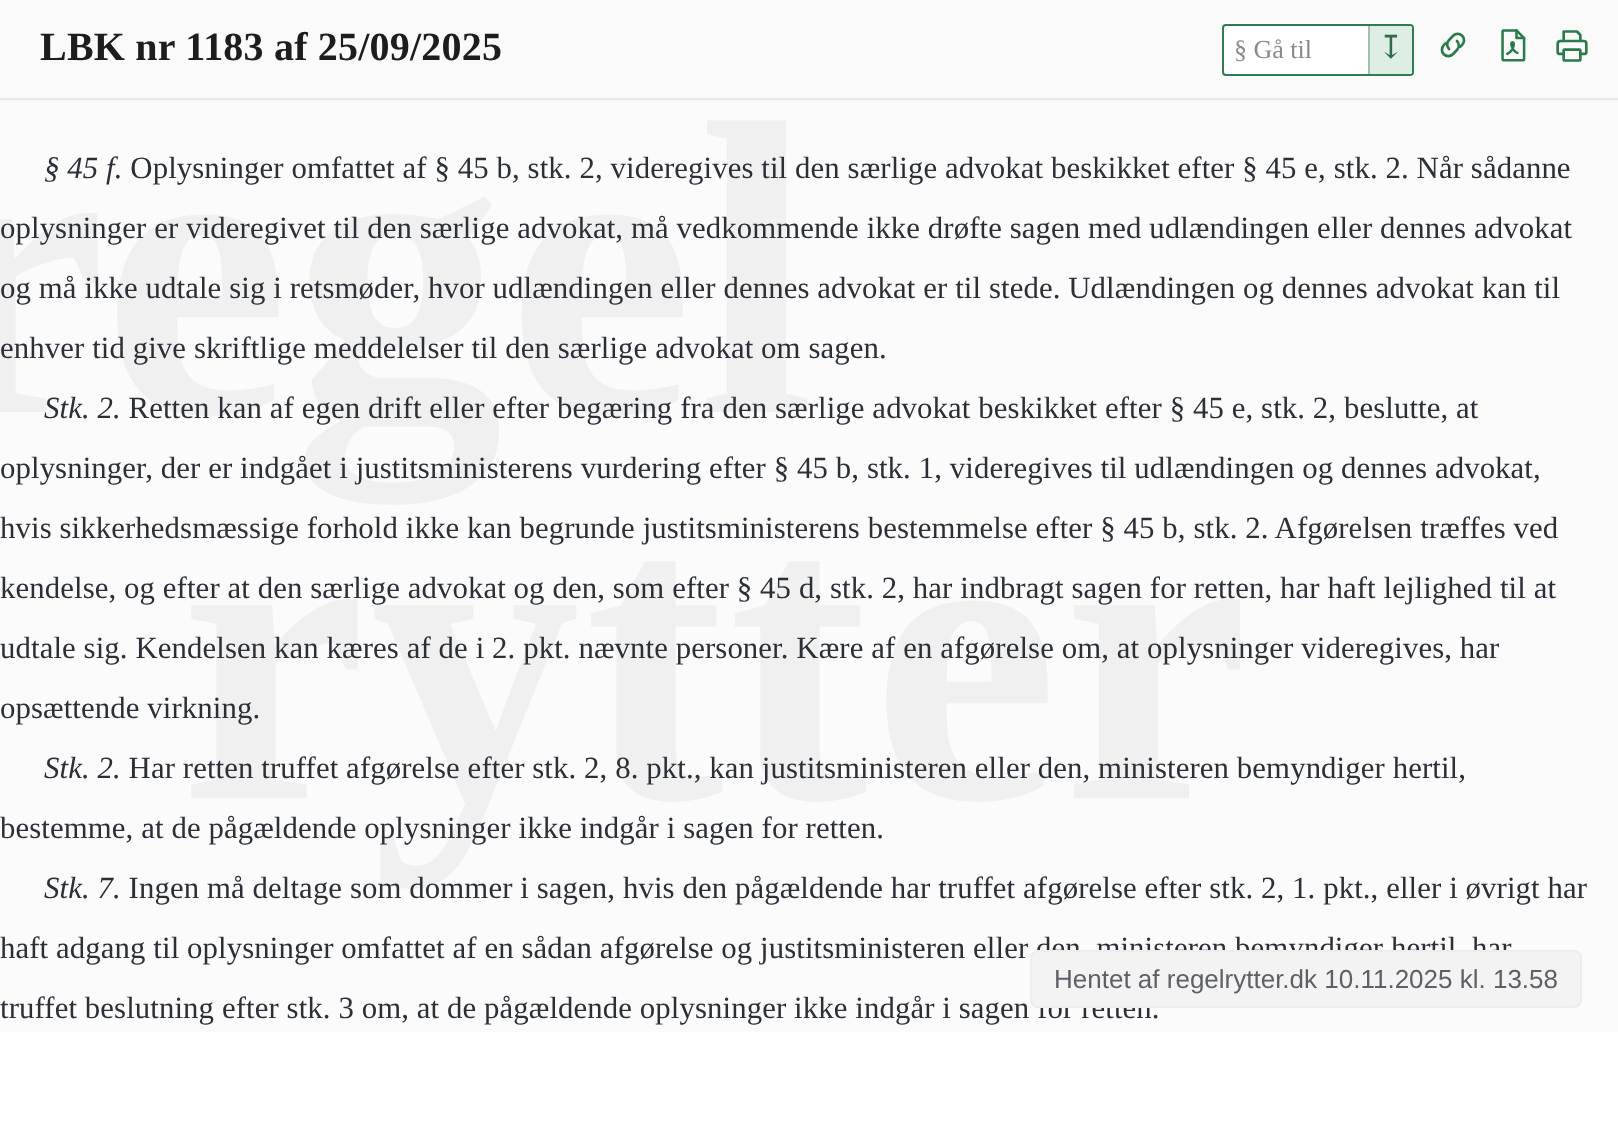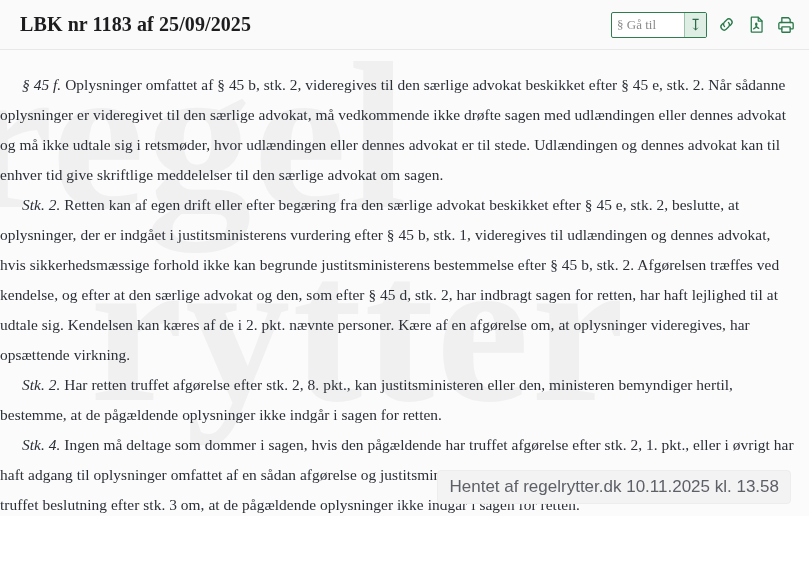--- a/index.html
+++ b/index.html
@@ -62,21 +62,21 @@
     font-size: 20px;
     font-weight: 700;
     color: #1d1d1f;
     padding-left: 20px;
     letter-spacing: 0.1px;
     white-space: nowrap;
   }
   .toolbar {
     margin-left: auto;
     display: flex;
-    align-items: center;
+    align-items: flex-start;
     gap: 8px;
   }
 
   .goto-wrap {
     display: flex;
     align-items: stretch;
     border: 1px solid #2f7d4f;
     border-radius: 2px;
     height: 26px;
     width: 96px;
@@ -152,21 +152,21 @@
   .footer-badge {
     position: absolute;
     right: 18px;
     bottom: 12px;
     z-index: 4;
     background: #f3f3f4;
     border: 1px solid #ededee;
     border-radius: 4px;
     padding: 6px 11px;
     font-family: "Liberation Sans", "DejaVu Sans", sans-serif;
-    font-size: 17px;
+    font-size: 13px;
     color: #5d6066;
     white-space: nowrap;
   }
 </style>
 </head>
 <body>
 
 <div class="page">
 
   <div class="watermark">
@@ -219,20 +219,20 @@
 
     <p class="para">
       <span class="lead">Stk. 2.</span><span> Retten kan af egen drift eller efter begæring fra den særlige advokat beskikket efter § 45 e, stk. 2, beslutte, at oplysninger, der er indgået i justitsministerens vurdering efter § 45 b, stk. 1, videregives til udlændingen og dennes advokat, hvis sikkerhedsmæssige forhold ikke kan begrunde justitsministerens bestemmelse efter § 45 b, stk. 2. Afgørelsen træffes ved kendelse, og efter at den særlige advokat og den, som efter § 45 d, stk. 2, har indbragt sagen for retten, har haft lejlighed til at udtale sig. Kendelsen kan kæres af de i 2. pkt. nævnte personer. Kære af en afgørelse om, at oplysninger videregives, har opsættende virkning.</span>
     </p>
 
     <p class="para">
       <span class="lead">Stk. 2.</span><span> Har retten truffet afgørelse efter stk. 2, 8. pkt., kan justitsministeren eller den, ministeren bemyndiger hertil, bestemme, at de pågældende oplysninger ikke indgår i sagen for retten.</span>
     </p>
 
     <p class="para">
-      <span class="lead">Stk. 4.</span><span> Ingen må deltage som dommer i sagen, hvis den pågældende har truffet afgørelse efter stk. 2, 1. pkt., eller i øvrigt har haft adgang til oplysninger omfattet af en sådan afgørelse og justitsministeren eller den, ministeren bemyndiger hertil, har truffet beslutning efter stk. 3 om, at de pågældende oplysninger ikke indgår i sagen for retten.</span>
+      <span class="lead">Stk. 7.</span><span> Ingen må deltage som dommer i sagen, hvis den pågældende har truffet afgørelse efter stk. 2, 1. pkt., eller i øvrigt har haft adgang til oplysninger omfattet af en sådan afgørelse og justitsministeren eller den, ministeren bemyndiger hertil, har truffet beslutning efter stk. 3 om, at de pågældende oplysninger ikke indgår i sagen for retten.</span>
     </p>
 
   </div>
 
   <div class="footer-badge">Hentet af regelrytter.dk 10.11.2025 kl. 13.58</div>
 
 </div>
 
 </body></html>

